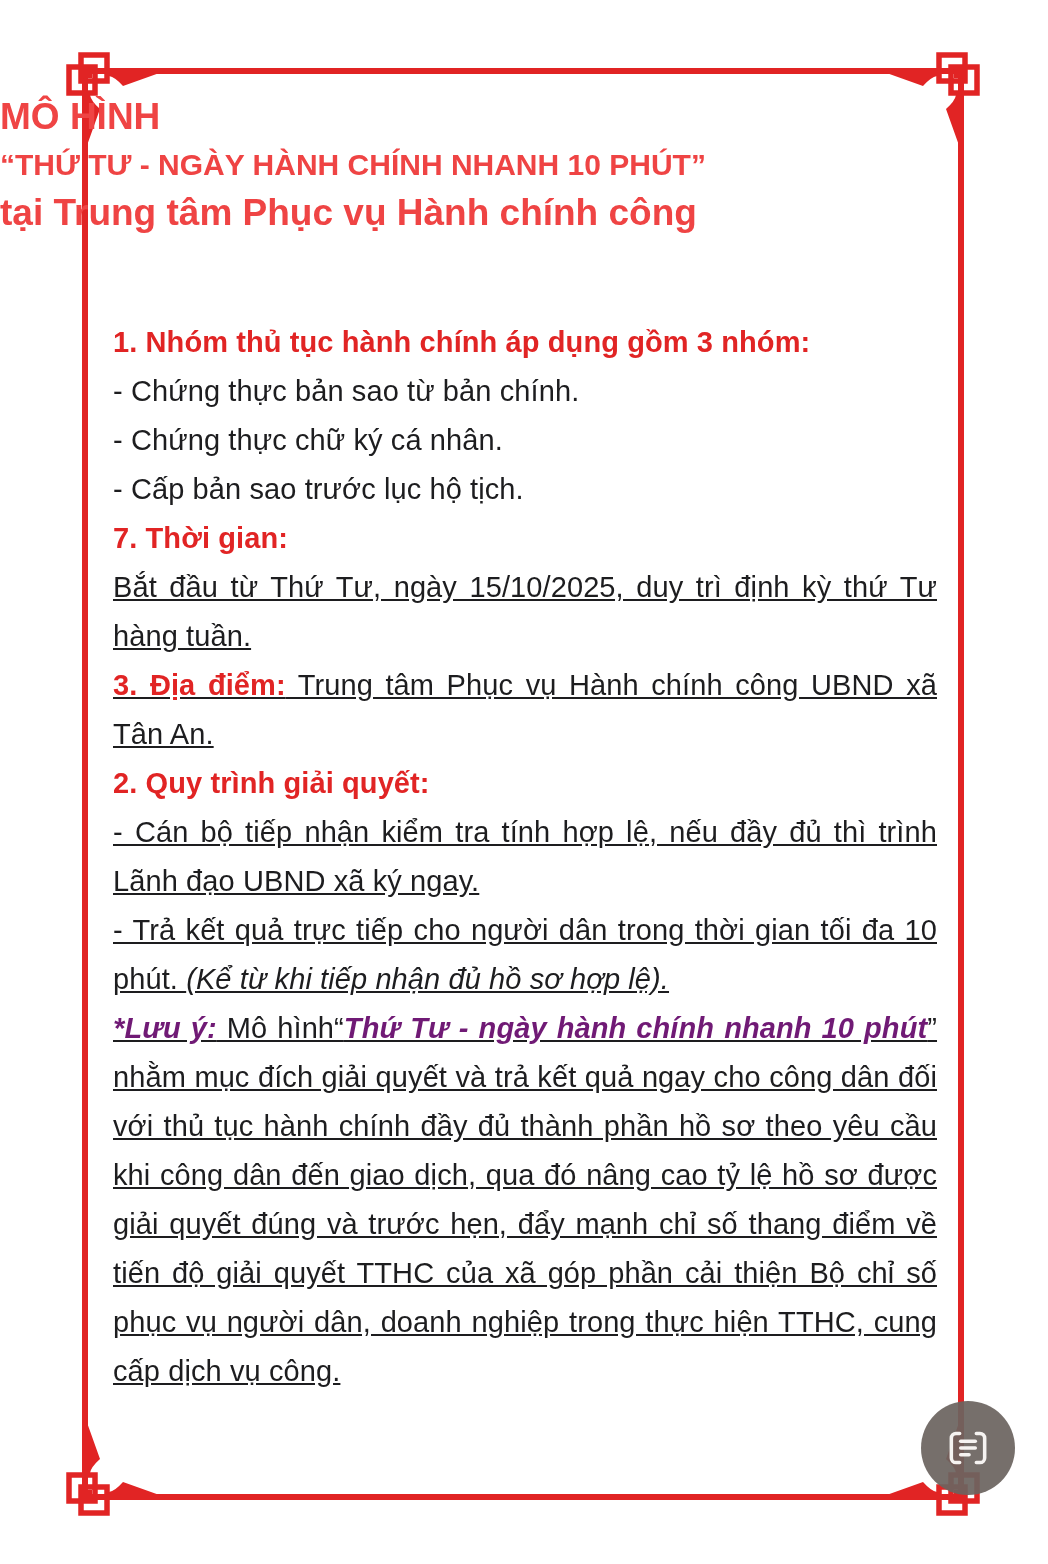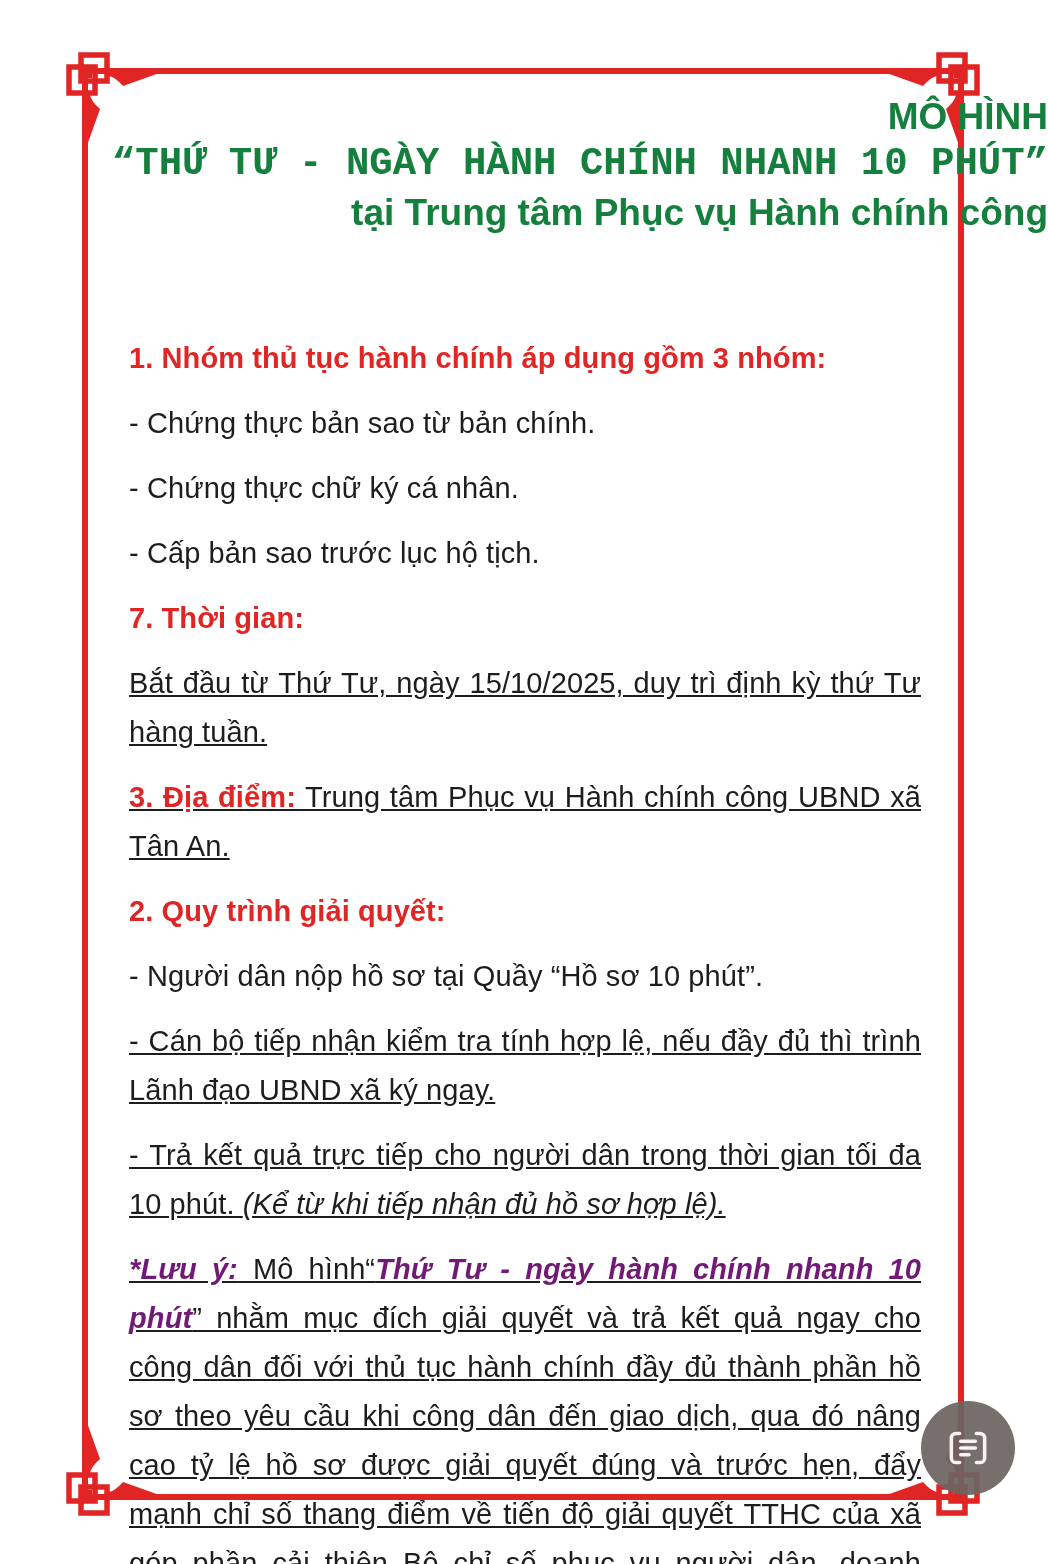--- a/index.html
+++ b/index.html
@@ -17,32 +17,32 @@
   .edge.left{left:82px;top:68px;width:6px;height:1432px;}
   .edge.right{left:958px;top:68px;width:6px;height:1432px;}
   .corner{position:absolute;width:110px;height:110px;}
   .corner.tl{left:61px;top:47px;}
   .corner.tr{left:875px;top:47px;transform:scaleX(-1);}
   .corner.bl{left:61px;top:1411px;transform:scaleY(-1);}
   .corner.br{left:875px;top:1411px;transform:scale(-1,-1);}
   
   .titles{
     position:absolute;left:0;top:94px;width:100%;
-    text-align:right;color:#15803d;font-weight:700;
+    text-align:left;color:#ef4444;font-weight:700;
   }
   .t1{font-size:37px;line-height:46px;}
-  .t2{font-size:39px;line-height:49px;white-space:nowrap;font-family:Liberation Mono, monospace;}
+  .t2{font-size:30px;line-height:49px;white-space:nowrap;}
   .t3{font-size:37px;line-height:47px;}
   
   .flow{
     position:absolute;left:113px;top:318px;width:824px;
     font-size:29px;line-height:49px;color:#1d1d1f;
     letter-spacing:0.1px;
   }
-  .flow p{margin:16px;}
+  .flow p{margin:0;}
   .justify{text-align:justify;text-justify:inter-word;text-decoration:underline;}
   .h{color:#e12424;font-weight:700;}
   .em-it{font-style:italic;}
   .note-red{color:#701a75;font-weight:700;font-style:italic;}
   
   .scan-btn{
     position:absolute;left:921px;top:1401px;width:94px;height:94px;
     border:none;border-radius:50%;
     background:rgba(108,100,96,0.93);
     display:flex;align-items:center;justify-content:center;
@@ -110,21 +110,20 @@
     <p>- Chứng thực bản sao từ bản chính.</p>
     <p>- Chứng thực chữ ký cá nhân.</p>
     <p>- Cấp bản sao trước lục hộ tịch.</p>
 
     <p class="h">7. Thời gian:</p>
     <p class="justify">Bắt đầu từ Thứ Tư, ngày 15/10/2025, duy trì định kỳ thứ Tư hàng tuần.</p>
 
     <p class="justify"><span class="h">3. Địa điểm:</span><span> Trung tâm Phục vụ Hành chính công UBND xã Tân An.</span></p>
 
     <p class="h">2. Quy trình giải quyết:</p>
-    <p>- Người dân nộp hồ sơ tại Quầy “Hồ sơ 10 phút”.</p>
     <p class="justify">- Cán bộ tiếp nhận kiểm tra tính hợp lệ, nếu đầy đủ thì trình Lãnh đạo UBND xã ký ngay.</p>
     <p class="justify"><span>- Trả kết quả trực tiếp cho người dân trong thời gian tối đa 10 phút. </span><span class="em-it">(Kể từ khi tiếp nhận đủ hồ sơ hợp lệ).</span></p>
 
     <p class="justify"><span class="note-red">*Lưu ý:</span><span> Mô hình“</span><span class="note-red">Thứ Tư - ngày hành chính nhanh 10 phút</span><span>” nhằm mục đích giải quyết và trả kết quả ngay cho công dân đối với thủ tục hành chính đầy đủ thành phần hồ sơ theo yêu cầu khi công dân đến giao dịch, qua đó nâng cao tỷ lệ hồ sơ được giải quyết đúng và trước hẹn, đẩy mạnh chỉ số thang điểm về tiến độ giải quyết TTHC của xã góp phần cải thiện Bộ chỉ số phục vụ người dân, doanh nghiệp trong thực hiện TTHC, cung cấp dịch vụ công.</span></p>
 
   </main>
 
   <button class="scan-btn">
     <svg width="50" height="50" viewBox="0 0 48 48">
       <g fill="none" stroke="#f6f3f1" stroke-width="3.4" stroke-linecap="round" stroke-linejoin="round">

